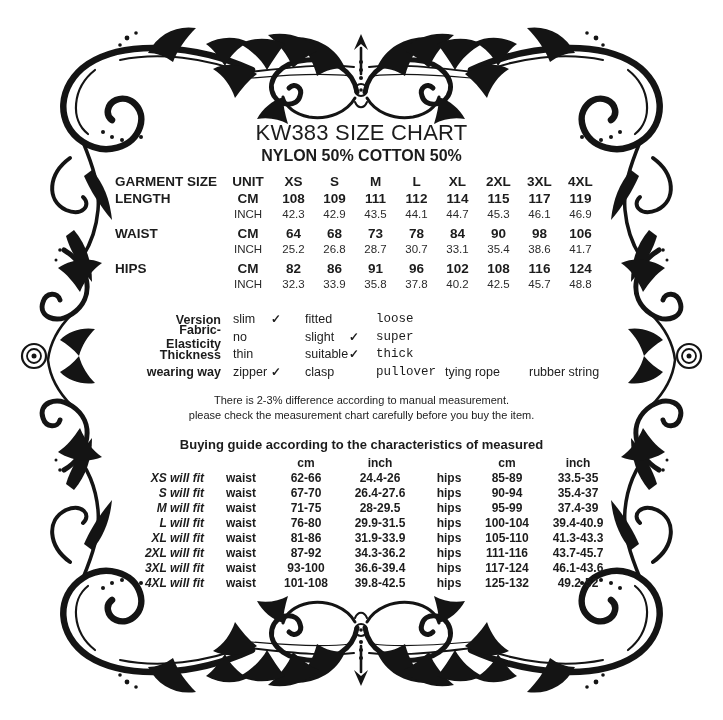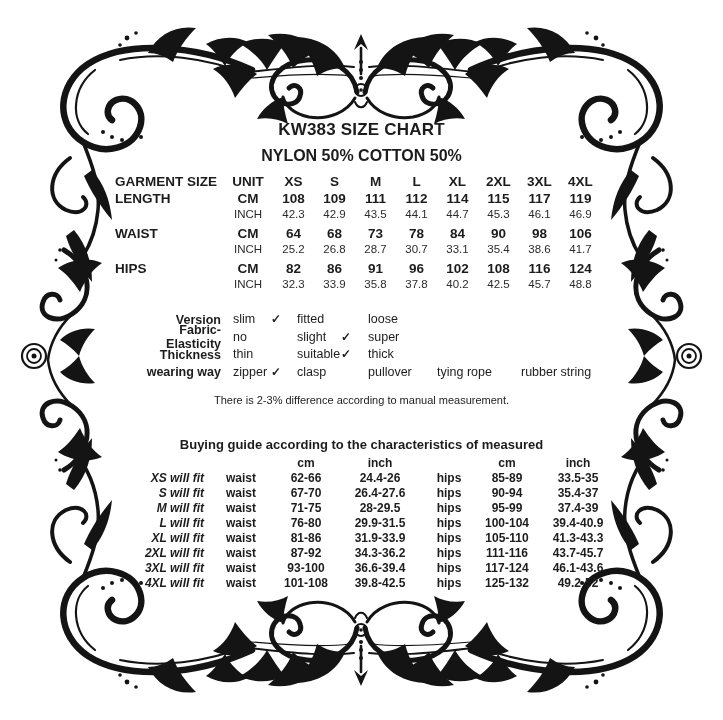--- a/index.html
+++ b/index.html
@@ -3,42 +3,42 @@
 <meta charset="utf-8">
 <style>
   html,body{margin:0;padding:0;background:#fff;}
   .canvas{
     position:relative;width:723px;height:720px;background:#ffffff;
     font-family:"Liberation Sans",sans-serif;color:#1c1c1c;overflow:hidden;
   }
   svg.border{position:absolute;inset:0;pointer-events:none;}
 
   .title{position:absolute;top:120px;left:0;right:0;text-align:center;
-    font-size:17px;font-weight:bold;letter-spacing:.2px;}
+    font-size:22px;font-weight:normal;letter-spacing:.2px;}
   .subtitle{position:absolute;top:147px;left:0;right:0;text-align:center;
     font-size:16px;font-weight:bold;}
 
   
   .size-table{position:absolute;left:115px;top:173px;}
   .sc-row{display:grid;grid-template-columns:108px 50px repeat(8,41px);align-items:center;}
   .sc-row .c{text-align:center;}
   .sc-row .lab{text-align:left;font-weight:bold;font-size:13.5px;}
   .sc-row.hd{height:17px;font-size:13.5px;font-weight:bold;}
   .sc-row.cm{height:17px;font-size:13.5px;font-weight:bold;}
   .sc-row.inch{height:14px;font-size:11.5px;font-weight:normal;color:#2b2b2b;}
   .sc-row.gap{margin-top:4px;}
 
   
   .attrs{position:absolute;left:133px;top:311px;}
   .attr-row{display:flex;align-items:center;height:17.5px;font-size:12.5px;}
   .attr-label{width:88px;text-align:right;font-weight:bold;margin-right:12px;}
   .attr-opt{position:relative;height:17.5px;line-height:17.5px;}
   .attr-opt.o0{width:64px;}
-  .attr-opt.o1{width:71px;}
-  .attr-opt.o2{width:69px;}
+  .attr-opt.o1{width:71px;margin-left:8px;}
+  .attr-opt.o2{width:69px;font-family:Liberation Mono, monospace;}
   .attr-opt.o3{width:84px;}
   .attr-opt.o4{width:96px;}
   .attr-opt .check{position:absolute;top:0;font-weight:bold;font-size:12px;}
   .attr-opt.o0 .check{left:38px;}
   .attr-opt.o1 .check{left:44px;}
 
   
   .notes{position:absolute;top:393px;left:0;right:0;text-align:center;
     font-size:11px;line-height:14.5px;}
   .guide-title{position:absolute;top:437px;left:0;right:0;text-align:center;
@@ -257,20 +257,21 @@
         <div class="attr-opt o0"><span class="t">zipper</span><span class="check">✓</span></div>
         <div class="attr-opt o1"><span class="t">clasp</span></div>
         <div class="attr-opt o2"><span class="t">pullover</span></div>
         <div class="attr-opt o3"><span class="t">tying rope</span></div>
         <div class="attr-opt o4"><span class="t">rubber string</span></div>
       </div>
     </div>
 
   <div class="notes">
       <div class="note-line">There is 2-3% difference according to manual measurement.</div>
+      <div class="note-line">please check the measurement chart carefully before you buy the item.</div>
     </div>
   <div class="guide-title">Buying guide according to the characteristics of measured</div>
 
   <div class="guide">
       <div class="g-row g-head">
         <div class="gc"></div>
         <div class="gc"></div>
         <div class="gc">cm</div>
         <div class="gc">inch</div>
         <div class="gc"></div>

